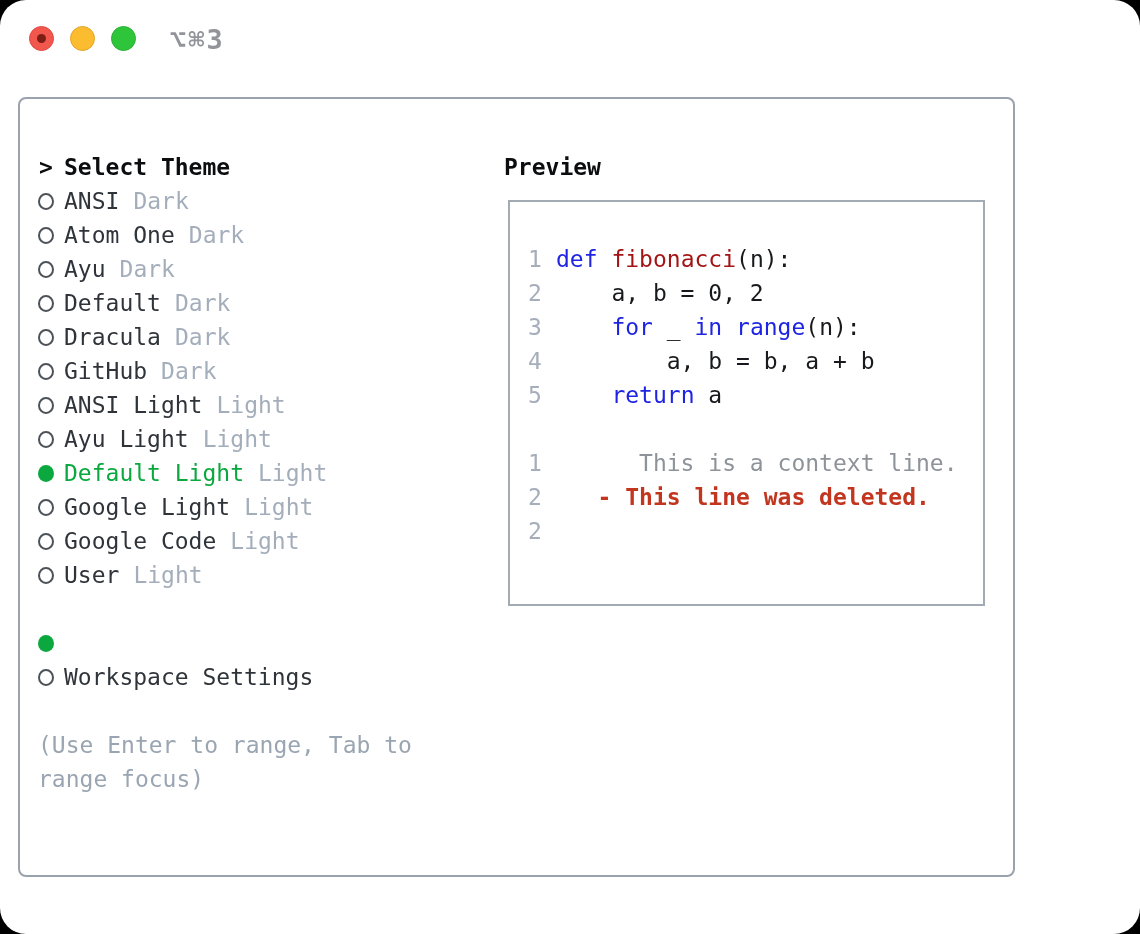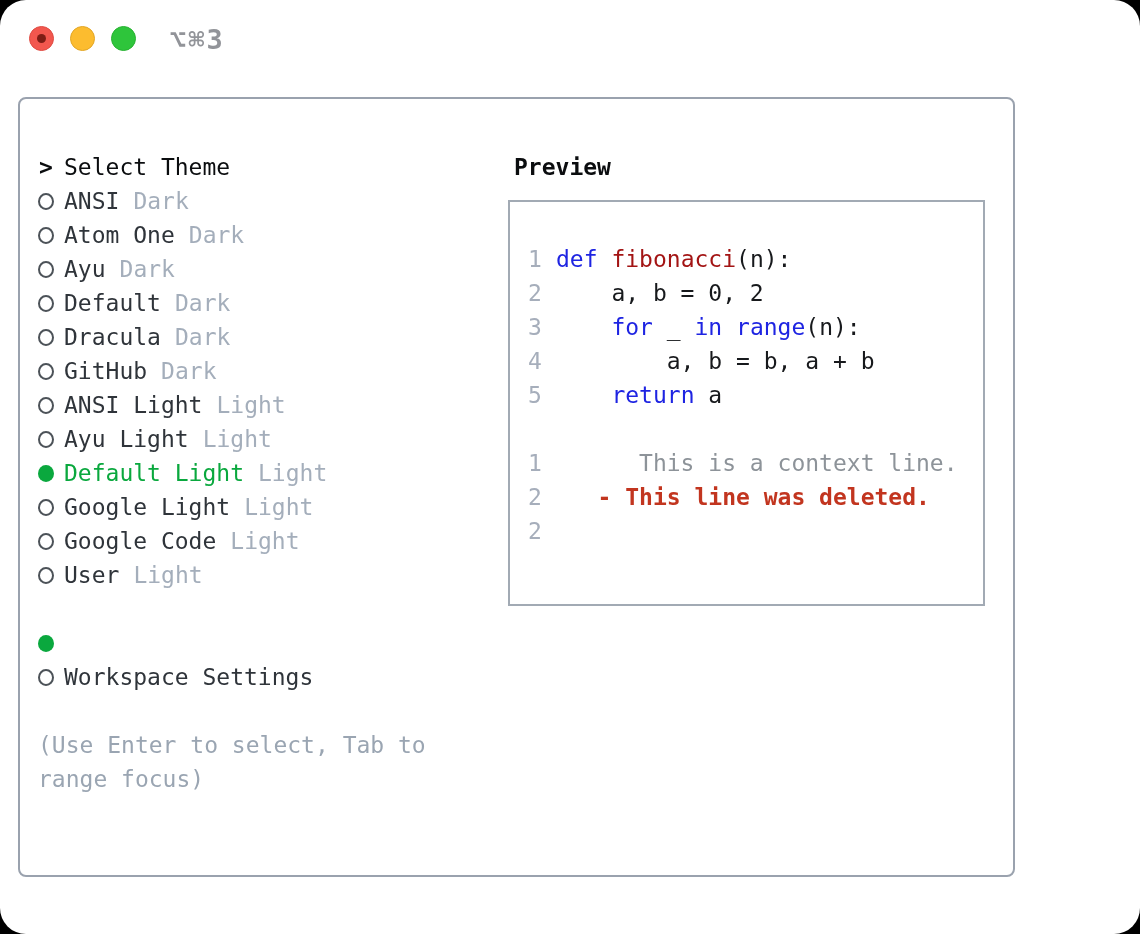--- a/index.html
+++ b/index.html
@@ -26,32 +26,32 @@
   
   .mainbox{
     position:absolute;left:18px;top:97px;width:997px;height:780px;
     border:2px solid var(--border-gray);border-radius:8px;background:var(--window-bg);
     box-sizing:border-box;
   }
   .leftcol{position:absolute;left:18px;top:51px;}
   .row{display:flex;align-items:center;height:34px;font-size:23px;color:var(--text-dark);}
   .row .pre{width:16px;margin-right:10px;flex:none;display:flex;align-items:center;justify-content:center;}
   .prompt{color:var(--heading-black);font-weight:bold;font-size:23px;}
-  .h1{color:var(--heading-black);font-weight:normal;white-space:pre;}
+  .h1{color:var(--heading-black);font-weight:bold;white-space:pre;}
   .h2{color:var(--heading-black);white-space:pre;}
   .circle{width:13px;height:13px;border-radius:50%;border:2px solid #4c5258;box-sizing:content-box;}
   .circle.filled{width:17px;height:17px;border:none;background:var(--selection-green);}
   .name{white-space:pre;}
   .row.selected .name{color:var(--selection-green);}
   .tag{white-space:pre;color:var(--tag-gray);margin-left:14px;}
   .spacer{height:34px;}
   .hint-row{color:var(--hint-gray);white-space:pre;}
   
   .preview-title{
-    position:absolute;left:494px;top:51px;height:34px;display:flex;align-items:center;
+    position:absolute;left:484px;top:51px;height:34px;display:flex;align-items:center;
     font-size:23px;font-weight:bold;color:var(--heading-black);
   }
   .preview-box{
     position:absolute;left:488px;top:101px;width:477px;height:406px;
     border:2px solid var(--preview-border);box-sizing:border-box;
     padding:40px 0 0 18px;overflow:hidden;
   }
   .pline{height:34px;display:flex;align-items:center;white-space:pre;font-size:23px;}
   .lnum{display:inline-block;width:14px;margin-right:14px;color:var(--line-number-gray);flex:none;}
   .seg.plain{color:var(--code-black);}
@@ -185,21 +185,21 @@
             <span class="pre">
               <span class="circle"></span>
             </span>
             <span class="name">Workspace Settings</span>
           </div>
         </div>
 
       <div class="spacer"></div>
 
       <div>
-        <div class="row hint-row">(Use Enter to select, Tab to</div>
+        <div class="row hint-row">(Use Enter to range, Tab to</div>
         <div class="row hint-row">range focus)</div>
       </div>
     </div>
 
     <div class="preview-title">Preview</div>
 
     <div class="preview-box">
       <div id="code-lines">
           <div class="pline"><span class="lnum">1</span><span class="seg keyword">def</span><span class="seg plain"> </span><span class="seg function">fibonacci</span><span class="seg plain">(n):</span></div>
           <div class="pline"><span class="lnum">2</span><span class="seg plain">    a, b = 0, 2</span></div>

